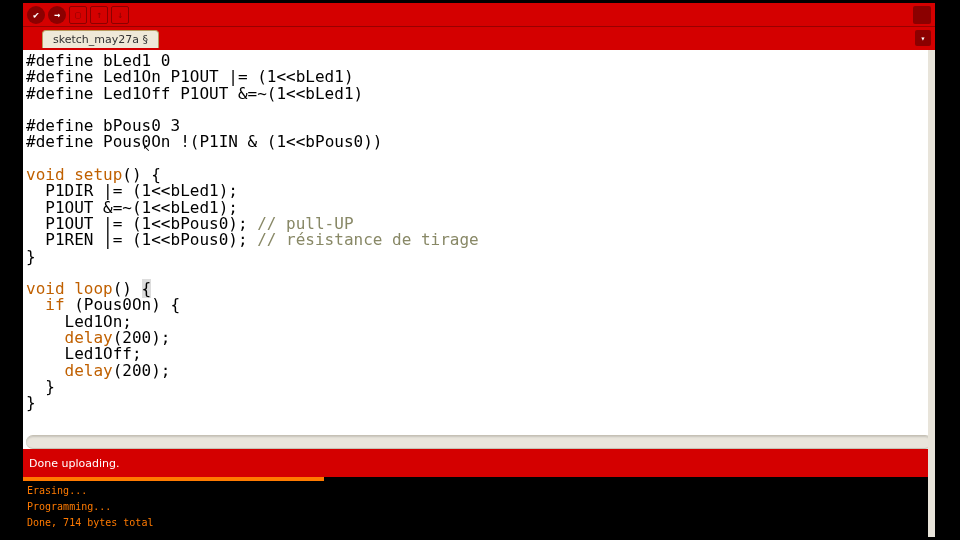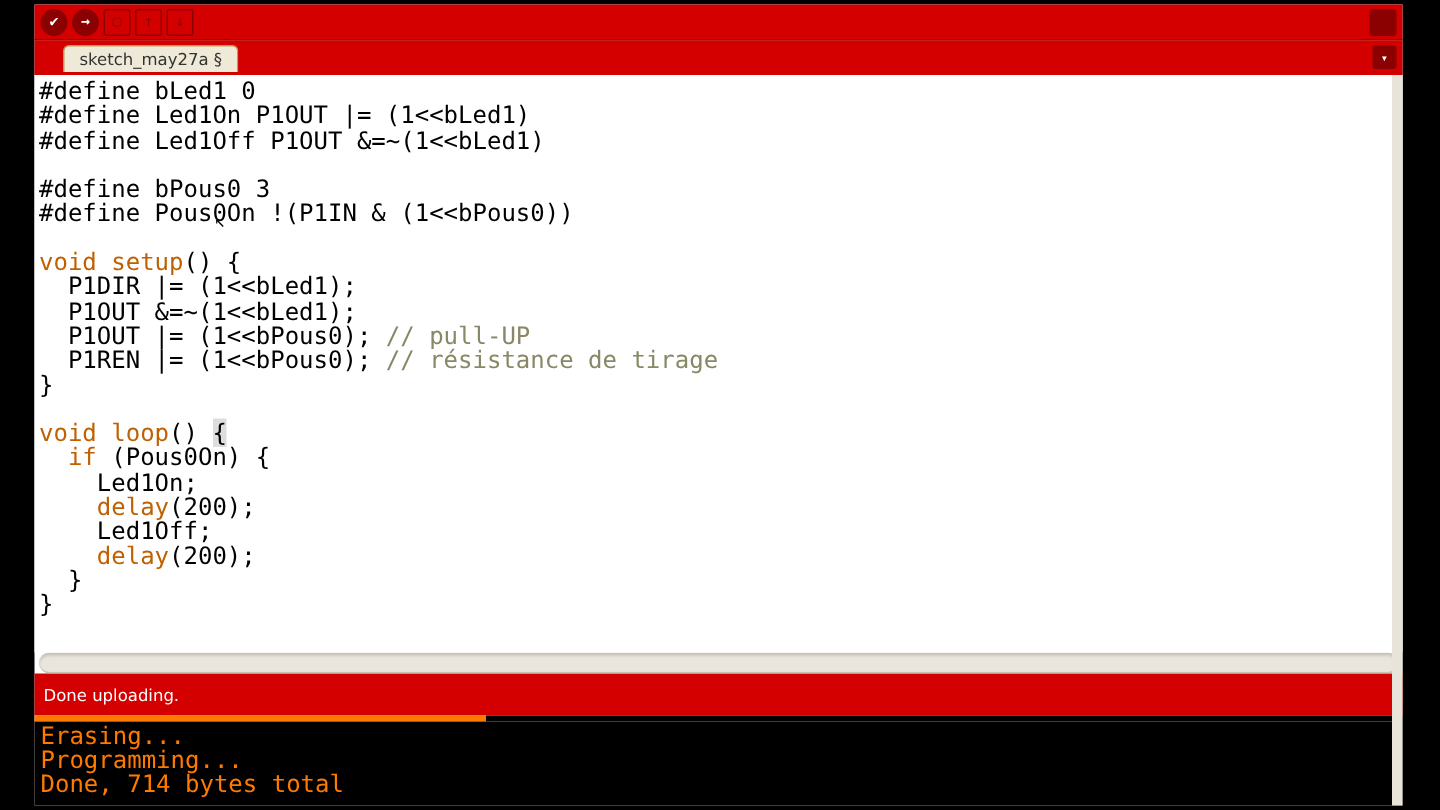--- a/index.html
+++ b/index.html
@@ -128,21 +128,21 @@
   }
   .progress-strip {
     height: 4px;
     background: linear-gradient(to right, #ff7a00 0%, #ff7a00 33%, #000 33%, #000 100%);
   }
   .console {
     flex: 0 0 56px;
     background: #000;
     color: #ff7a00;
     font-family: "DejaVu Sans Mono", Consolas, monospace;
-    font-size: 16px;
+    font-size: 10px;
     line-height: 16px;
     padding: 2px 4px;
     white-space: pre;
   }
   .console .mono { color: #ff7a00; }
   .vscroll {
     position: absolute;
     right: 0; top: 47px; bottom: 0;
     width: 7px;
     background: #e8e4da;

